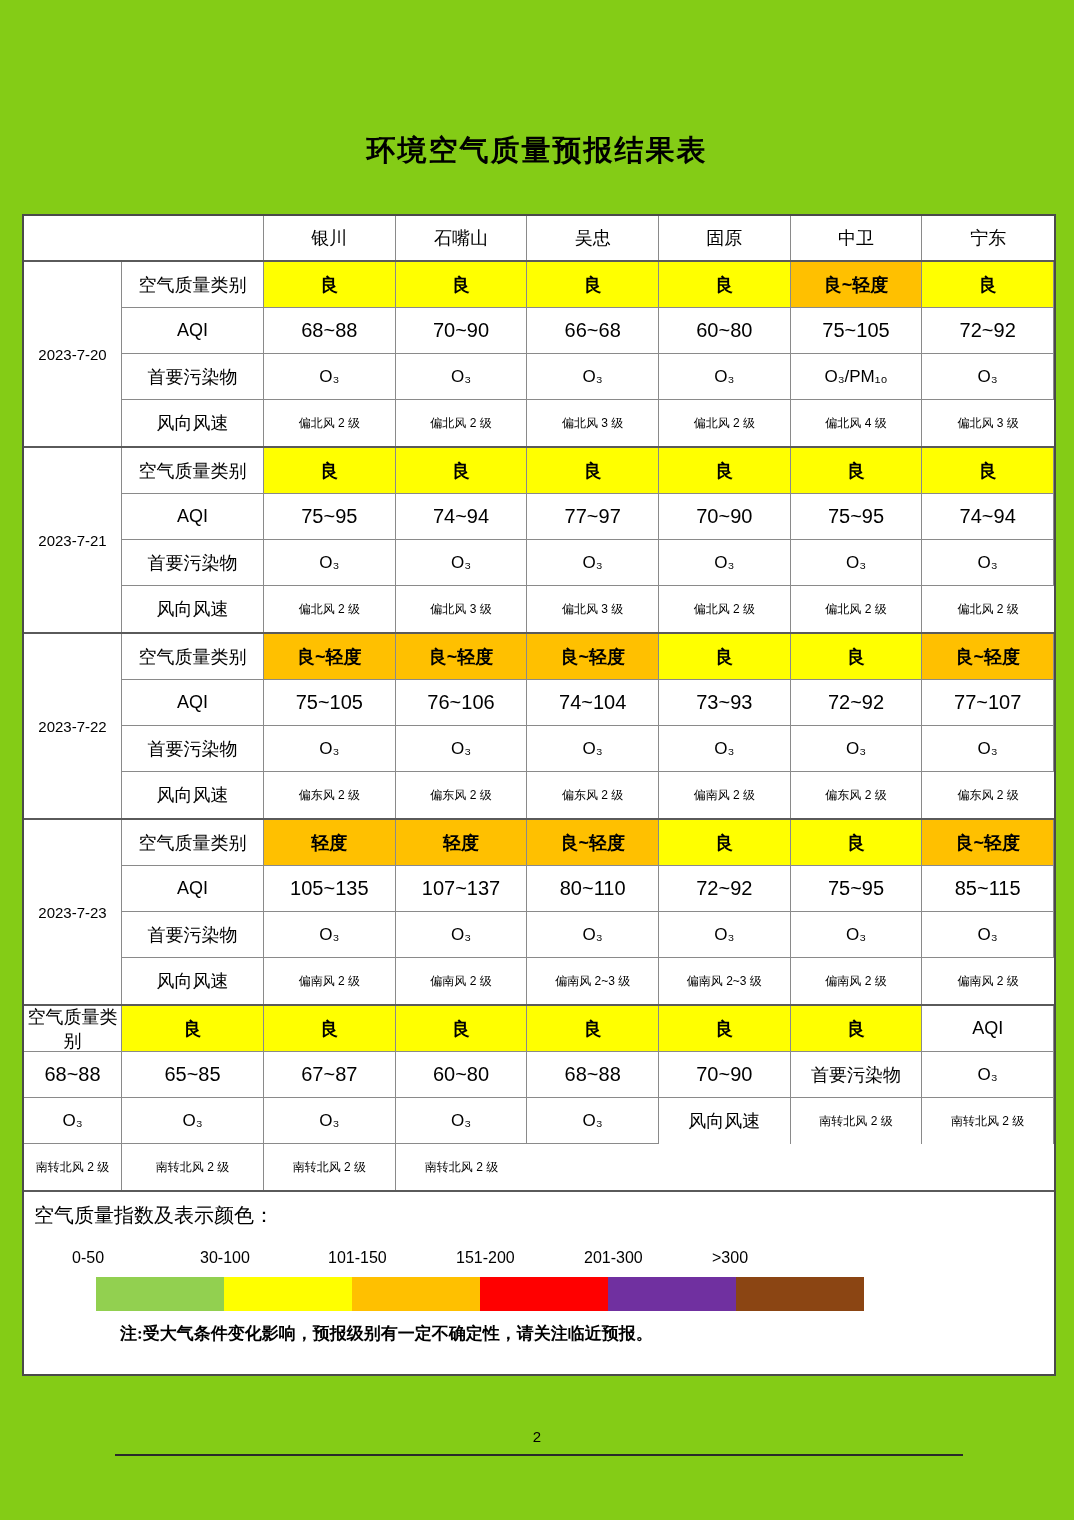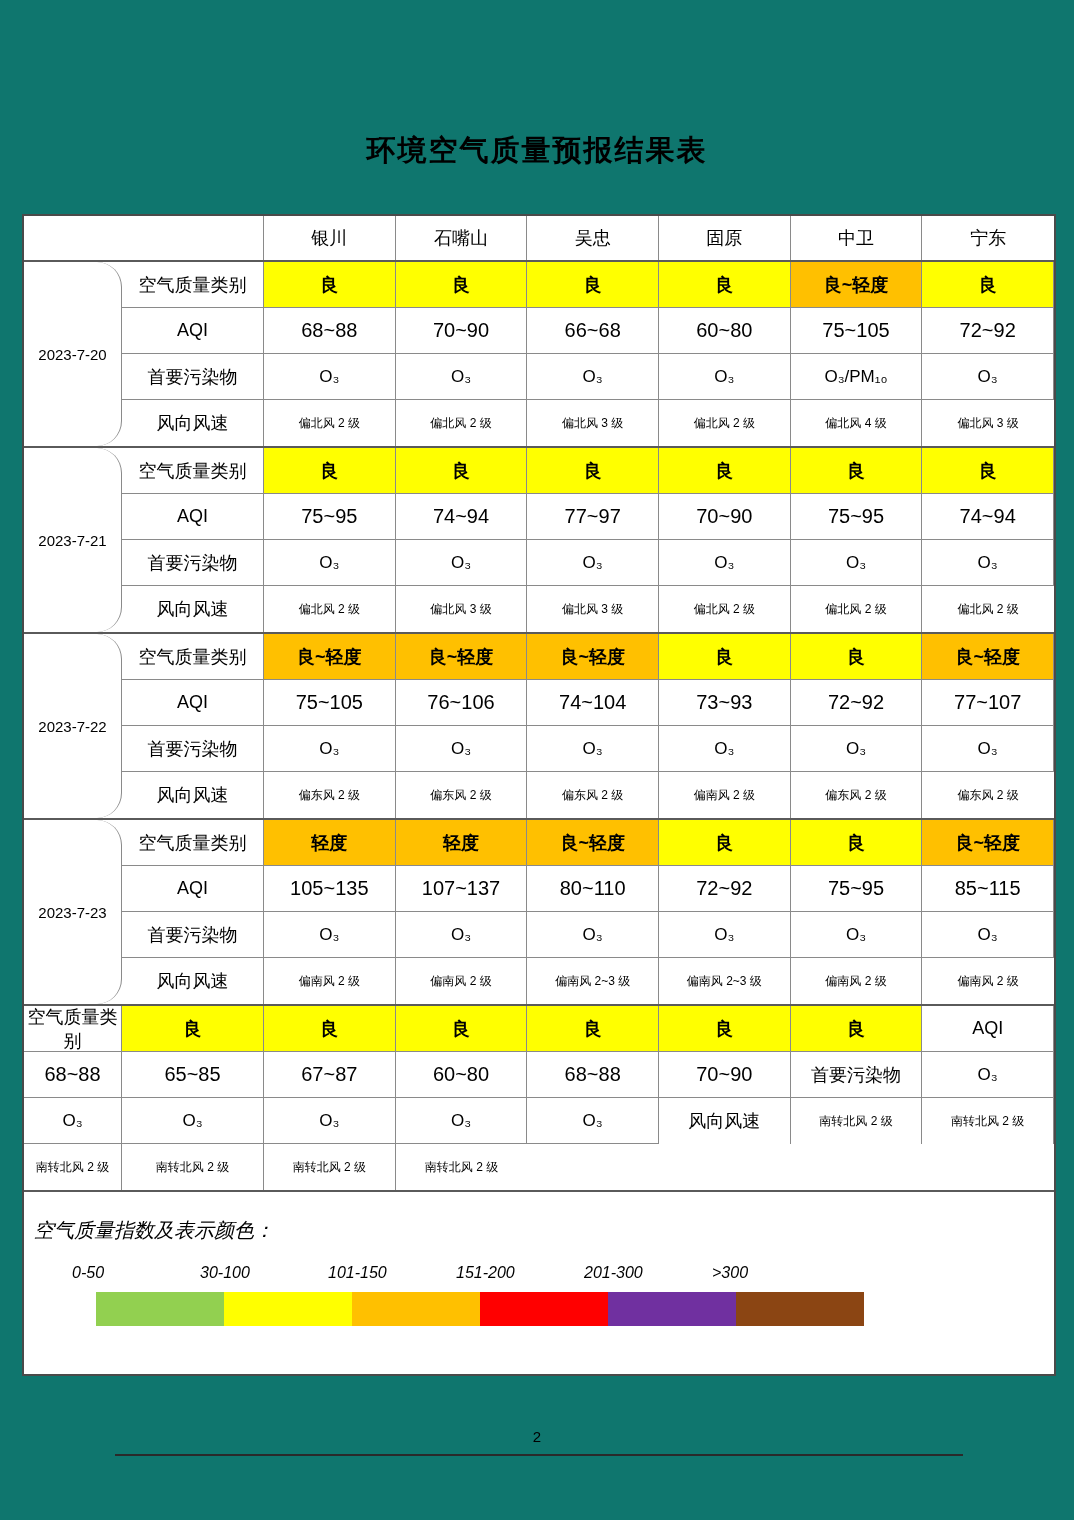--- a/index.html
+++ b/index.html
@@ -1,41 +1,41 @@
 <!DOCTYPE html>
 <html><head>
 <meta charset="utf-8">
 <style>
   html,body{margin:0;padding:0;background:#fff;}
-  .page{position:relative;width:1074px;height:1520px;background:#0f766e;
+  .page{position:relative;width:1074px;height:1520px;background:#84cc16;
         font-family:"Liberation Sans","DejaVu Sans",sans-serif;color:#000;overflow:hidden;}
   .doc-title{position:absolute;top:131px;left:0;right:0;text-align:center;
         font-family:"Liberation Serif","DejaVu Serif",serif;font-weight:bold;font-size:29px;letter-spacing:2px;}
   
   .ftable{position:absolute;left:22px;top:190px;width:1030px;border:2px solid #4a4a4a;background:#fff;margin-top:24px;}
   .hrow{display:grid;grid-template-columns:240px repeat(6,1fr);height:44px;border-bottom:2px solid #5a5a5a;}
   .hrow .cell:first-child{border-right:1px solid #8a8a8a;}
   .cell{display:flex;align-items:center;justify-content:center;text-align:center;
         border-right:1px solid #8a8a8a;overflow:hidden;}
   .cell:last-child{border-right:none;}
   .city{font-size:18px;}
   .block{display:grid;grid-template-columns:98px 142px repeat(6,1fr);
          grid-template-rows:repeat(4,46px);border-bottom:2px solid #5a5a5a;}
   .date-cell{grid-row:1/5;grid-column:1;font-size:15px;border-right:1px solid #8a8a8a;
-         display:flex;align-items:center;justify-content:center;border-radius:25px;}
+         display:flex;align-items:center;justify-content:center;}
   .block .r1,.block .r2,.block .r3{border-bottom:1px solid #8a8a8a;}
   .rlabel{font-size:18px;}
   .cat{font-size:18px;font-weight:600;}
   .aqi{font-size:20px;}
   .pol{font-size:17px;}
   .wind{font-size:12px;}
   .cat[data-level="yellow"]{background:#FFFF00;}
   .cat[data-level="orange"]{background:#FFC000;}
   
-  .legend{display:block;height:182px;padding:25px 0 0 10px;box-sizing:border-box;font-style:italic;}
+  .legend{display:block;height:182px;padding:10px 0 0 10px;box-sizing:border-box;}
   .legend-heading{font-size:20px;}
   .legend-ranges{display:flex;margin:20px 0 10px 38px;}
   .legend-ranges span{width:128px;font-size:16px;}
   .legend-bar{display:flex;margin-left:62px;}
   .legend-bar div{width:128px;height:34px;}
   
   .note{position:absolute;left:120px;top:1322px;font-size:17px;font-weight:bold;
         font-family:"Liberation Serif","DejaVu Serif",serif;}
   .page-num{position:absolute;left:0;right:0;top:1428px;text-align:center;font-size:15px;}
   .footer-rule{position:absolute;left:115px;width:848px;top:1454px;border-top:2px solid #2a2a2a;}
@@ -227,16 +227,17 @@
           <div style="background: rgb(146, 208, 80);"></div>
           <div style="background: rgb(255, 255, 0);"></div>
           <div style="background: rgb(255, 192, 0);"></div>
           <div style="background: rgb(255, 0, 0);"></div>
           <div style="background: rgb(112, 48, 160);"></div>
           <div style="background: rgb(139, 69, 19);"></div>
         </div>
     </div>
   </div>
 
+  <div class="note">注:受大气条件变化影响，预报级别有一定不确定性，请关注临近预报。</div>
   <div class="page-num">2</div>
   <div class="footer-rule"></div>
 
 </div>
 
 </body></html>

